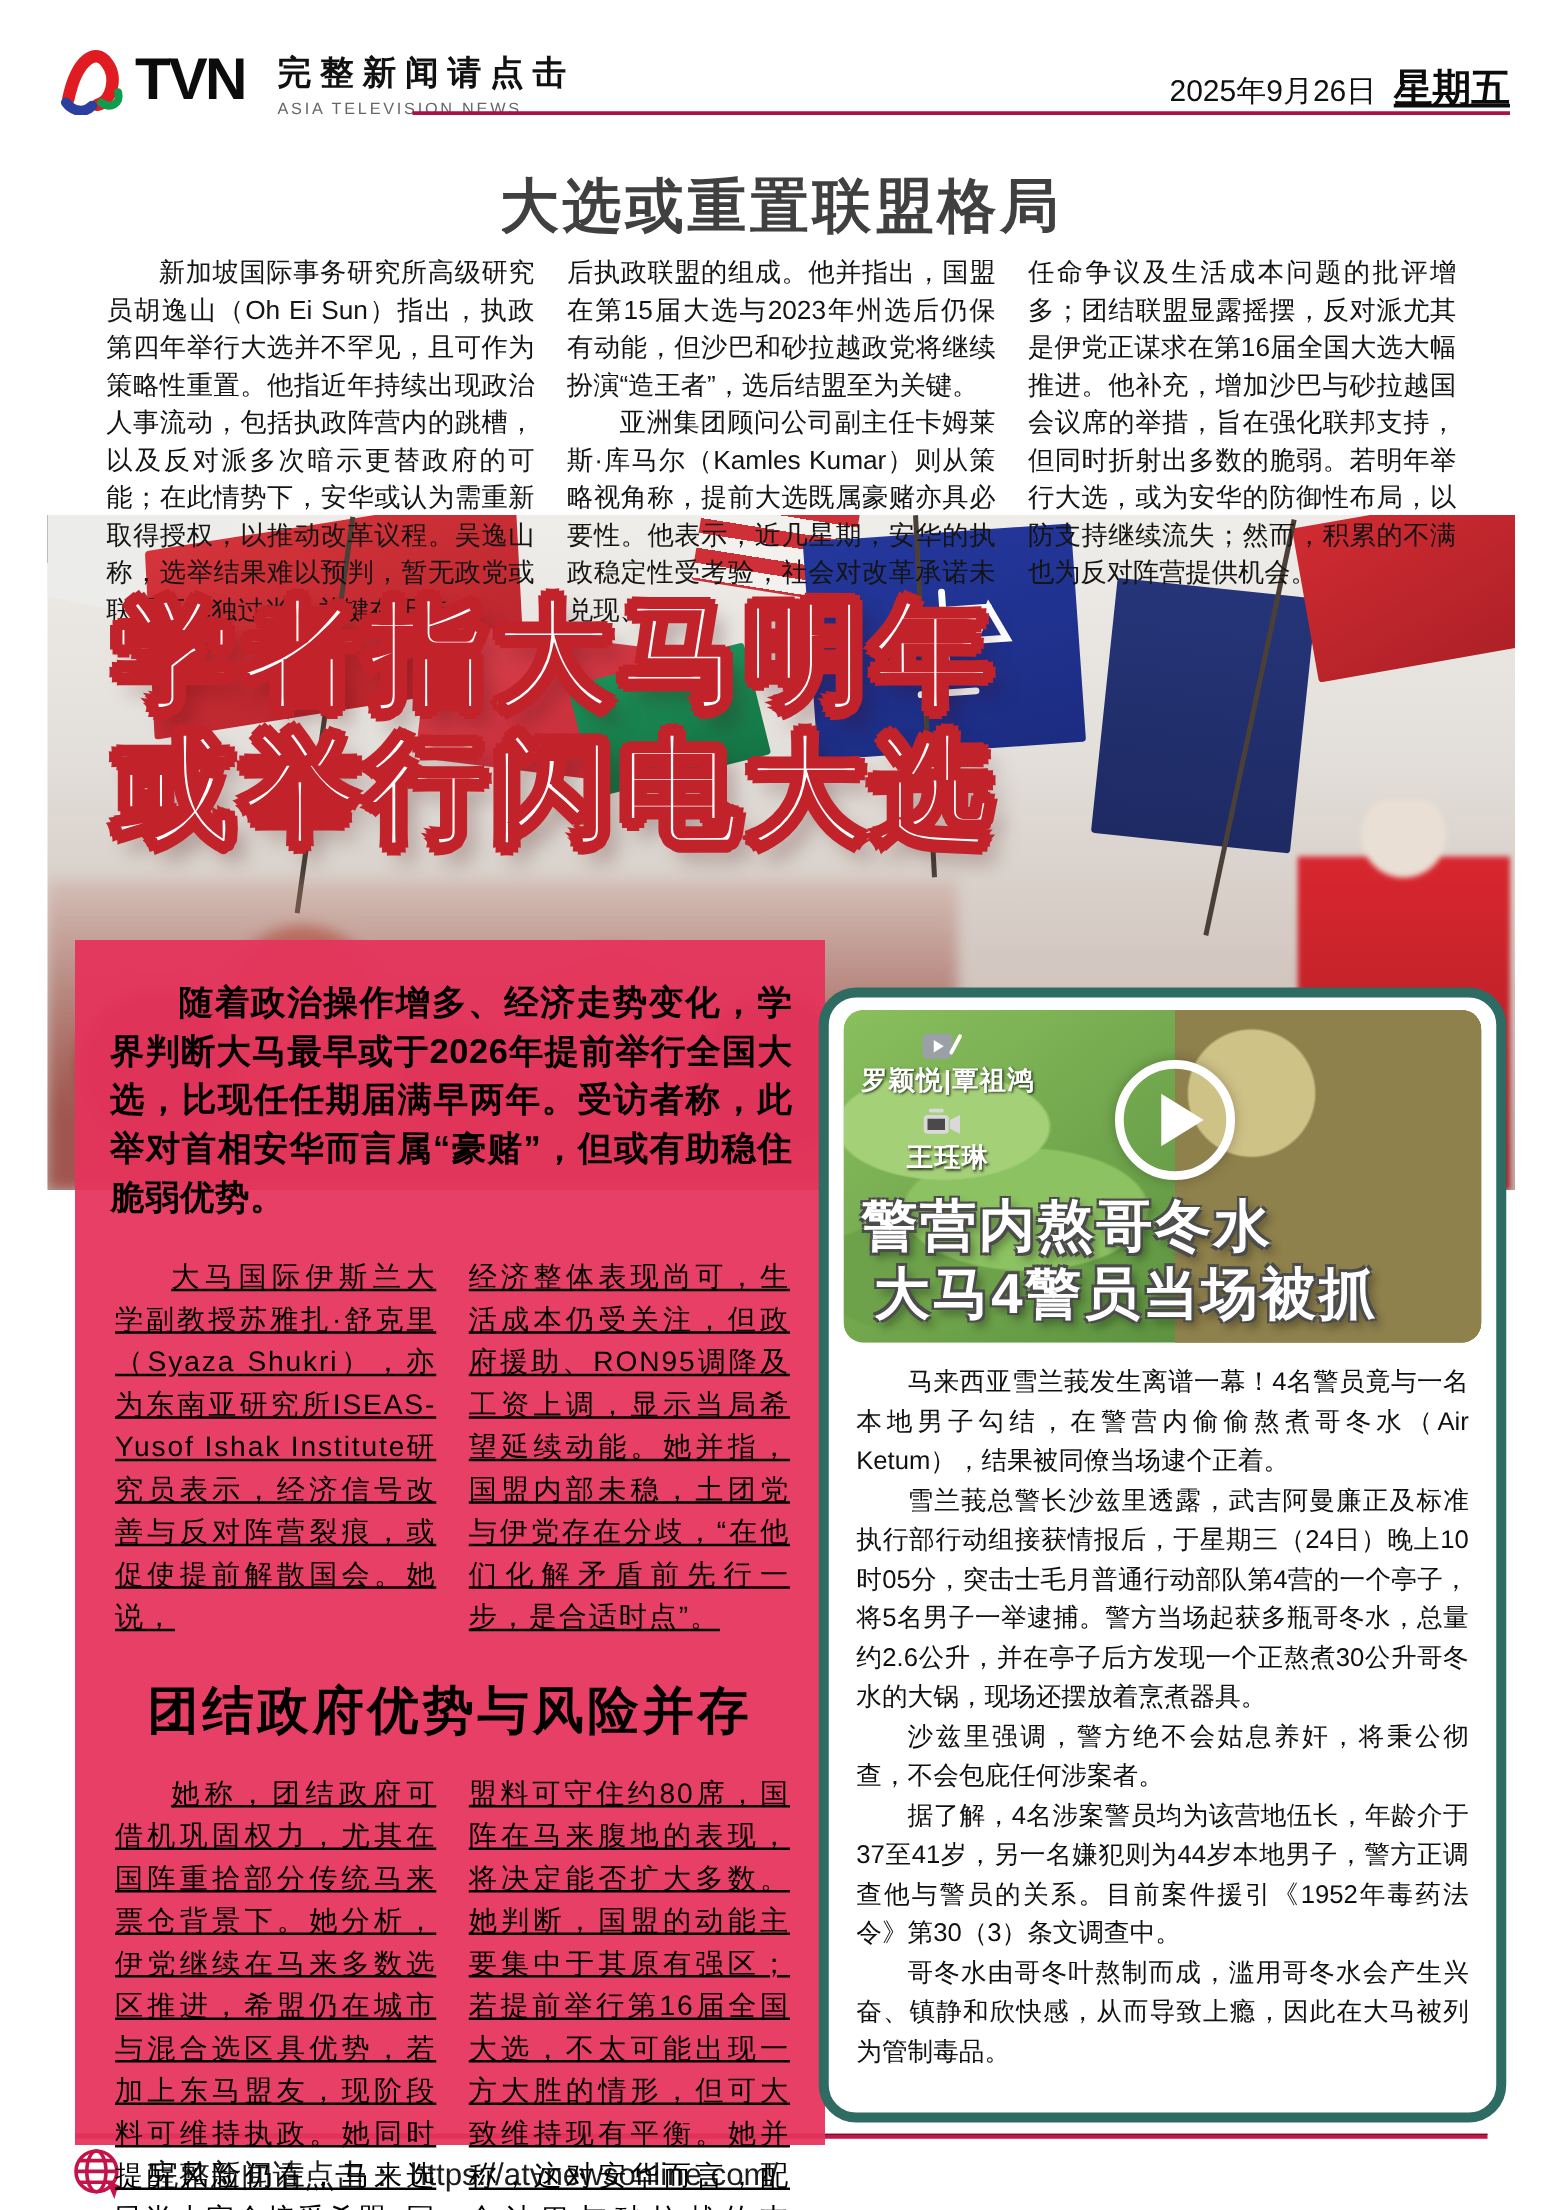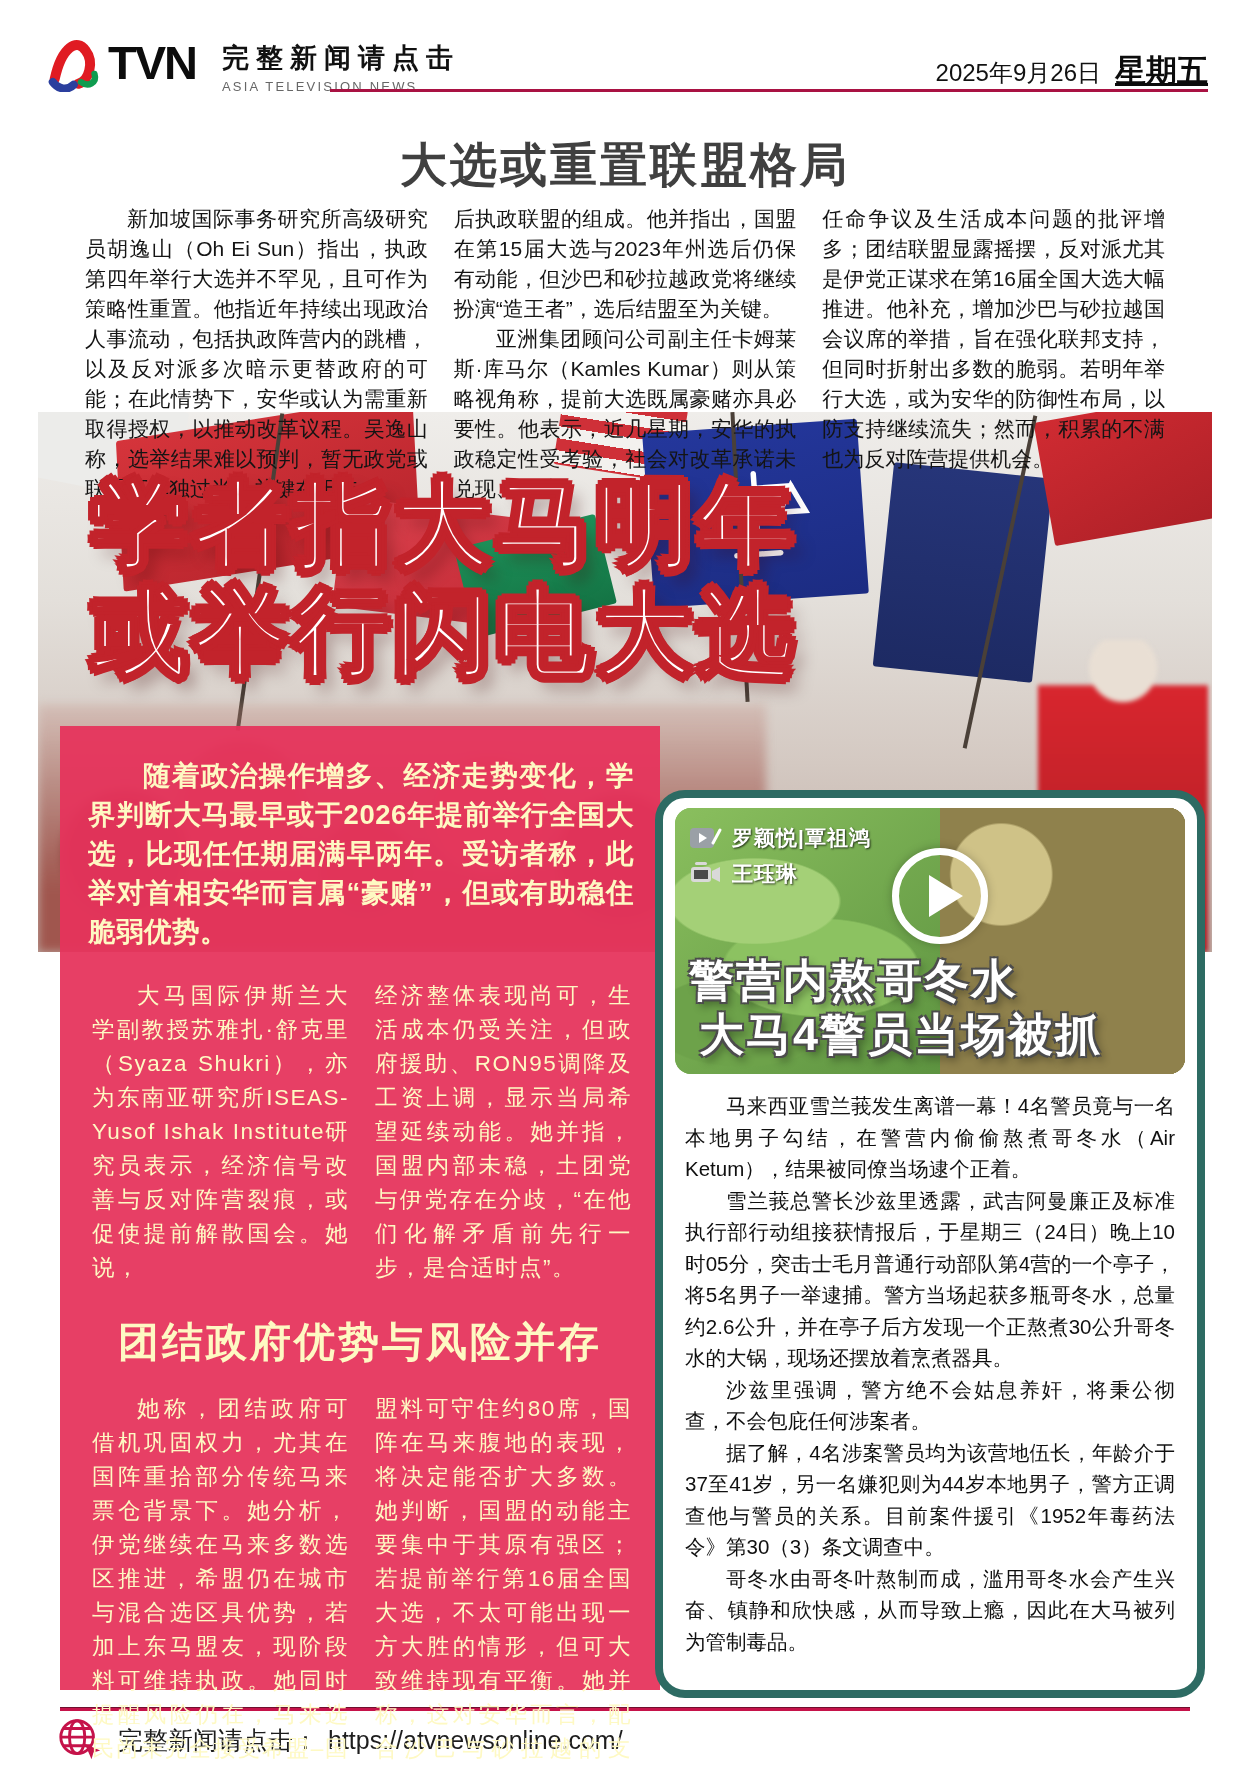--- a/index.html
+++ b/index.html
@@ -58,25 +58,25 @@
       radial-gradient(circle at 50% 9%,#e9dfd4 0 11%,transparent 12%),
       linear-gradient(180deg,transparent 0 14%,#d8262e 15%,#b01e25 90%);
     border-radius:40px 40px 0 0;}
   
   .photo-headline{position:absolute;top:470px;left:92px;z-index:3;color:#fff;font-weight:900;
     font-size:95px;line-height:1.14;letter-spacing:6px;
     -webkit-text-stroke:2px #c2232b;
     text-shadow:4px 4px 0 #c2232b,-4px 4px 0 #c2232b,4px -4px 0 #c2232b,-4px -4px 0 #c2232b,
       6px 0 0 #c2232b,-6px 0 0 #c2232b,0 6px 0 #c2232b,0 -6px 0 #c2232b,10px 12px 16px rgba(60,0,0,.35);}
   
-  .red-panel{position:absolute;left:60px;top:726px;width:600px;height:964px;z-index:3;
-    background:rgba(229,51,91,0.94);color:#fef9c3;}
+  .red-panel{position:absolute;left:60px;top:752px;width:600px;height:964px;z-index:3;
+    background:rgba(229,51,91,0.94);color:#000000;}
   .feature-intro{padding:30px 26px 12px 28px;font-size:27.5px;line-height:39px;font-weight:bold;
     text-align:justify;letter-spacing:.5px;}
-  .feature-cols{display:flex;gap:26px;padding:16px 28px 0 32px;}
+  .feature-cols{display:flex;gap:26px;padding:16px 28px 0 32px;text-decoration:underline;}
   .feature-col{flex:1;font-size:22.5px;line-height:34px;text-align:justify;letter-spacing:1.5px;}
   .feature-col p{margin:0;}
   .feature-subhead{text-align:center;font-size:41px;font-weight:900;letter-spacing:3px;margin:30px 0 6px;}
   
   .news-card{position:absolute;left:655px;top:790px;width:550px;height:908px;z-index:5;box-sizing:border-box;
     background:#fff;border:8px solid #2d6b63;border-radius:30px;padding:10px 12px 12px;}
   .thumb{position:relative;height:266px;border-radius:16px;overflow:hidden;background:#7db356;}
   .thumb-left{position:absolute;left:0;top:0;width:52%;height:100%;
     background:
       radial-gradient(ellipse 140px 70px at 30% 35%,#a4d077 0 60%,transparent 62%),
@@ -86,21 +86,21 @@
   .thumb-right{position:absolute;right:0;top:0;width:48%;height:100%;
     background:
       radial-gradient(circle 52px at 25% 25%,#cfc287 0 96%,#8f814c 100%),
       radial-gradient(circle 58px at 72% 32%,#c3b477 0 96%,#8f814c 100%),
       radial-gradient(circle 50px at 30% 70%,#cabb7d 0 96%,#8f814c 100%),
       radial-gradient(circle 56px at 78% 78%,#bdae70 0 96%,#8f814c 100%),
       radial-gradient(circle 6px at 60% 20%,#efe7bd 0 100%,transparent 100%),
       radial-gradient(circle 5px at 40% 55%,#efe7bd 0 100%,transparent 100%),
       linear-gradient(160deg,#b5a76b,#9e9158);}
   .credits{position:absolute;top:16px;left:14px;z-index:2;}
-  .credit-row{display:flex;align-items:center;margin-bottom:8px;}
+  .credit-row{display:flex;align-items:center;margin-bottom:8px;flex-direction:column;}
   .credit-icon{width:34px;height:26px;margin-right:9px;flex:0 0 auto;}
   .credit-text{font-size:21px;font-weight:bold;color:#fff;text-shadow:1px 1px 2px rgba(0,0,0,.75);letter-spacing:1px;}
   .play-btn{position:absolute;left:calc(52% - 48px);top:40px;width:96px;height:96px;border:7px solid #fff;
     border-radius:50%;box-sizing:border-box;z-index:2;box-shadow:0 0 10px rgba(0,0,0,.25);}
   .play-btn::after{content:"";position:absolute;left:30px;top:20px;border-left:34px solid #fff;
     border-top:21px solid transparent;border-bottom:21px solid transparent;}
   .thumb-title{position:absolute;left:14px;bottom:12px;z-index:2;color:#fff;font-weight:900;letter-spacing:2px;
     text-shadow:2px 2px 0 #4c4c4c,-2px 2px 0 #4c4c4c,2px -2px 0 #4c4c4c,-2px -2px 0 #4c4c4c,4px 5px 8px rgba(0,0,0,.45);}
   .thumb-title .t1{font-size:45px;line-height:1.2;}
   .thumb-title .t2{font-size:45px;line-height:1.2;margin-left:10px;}

